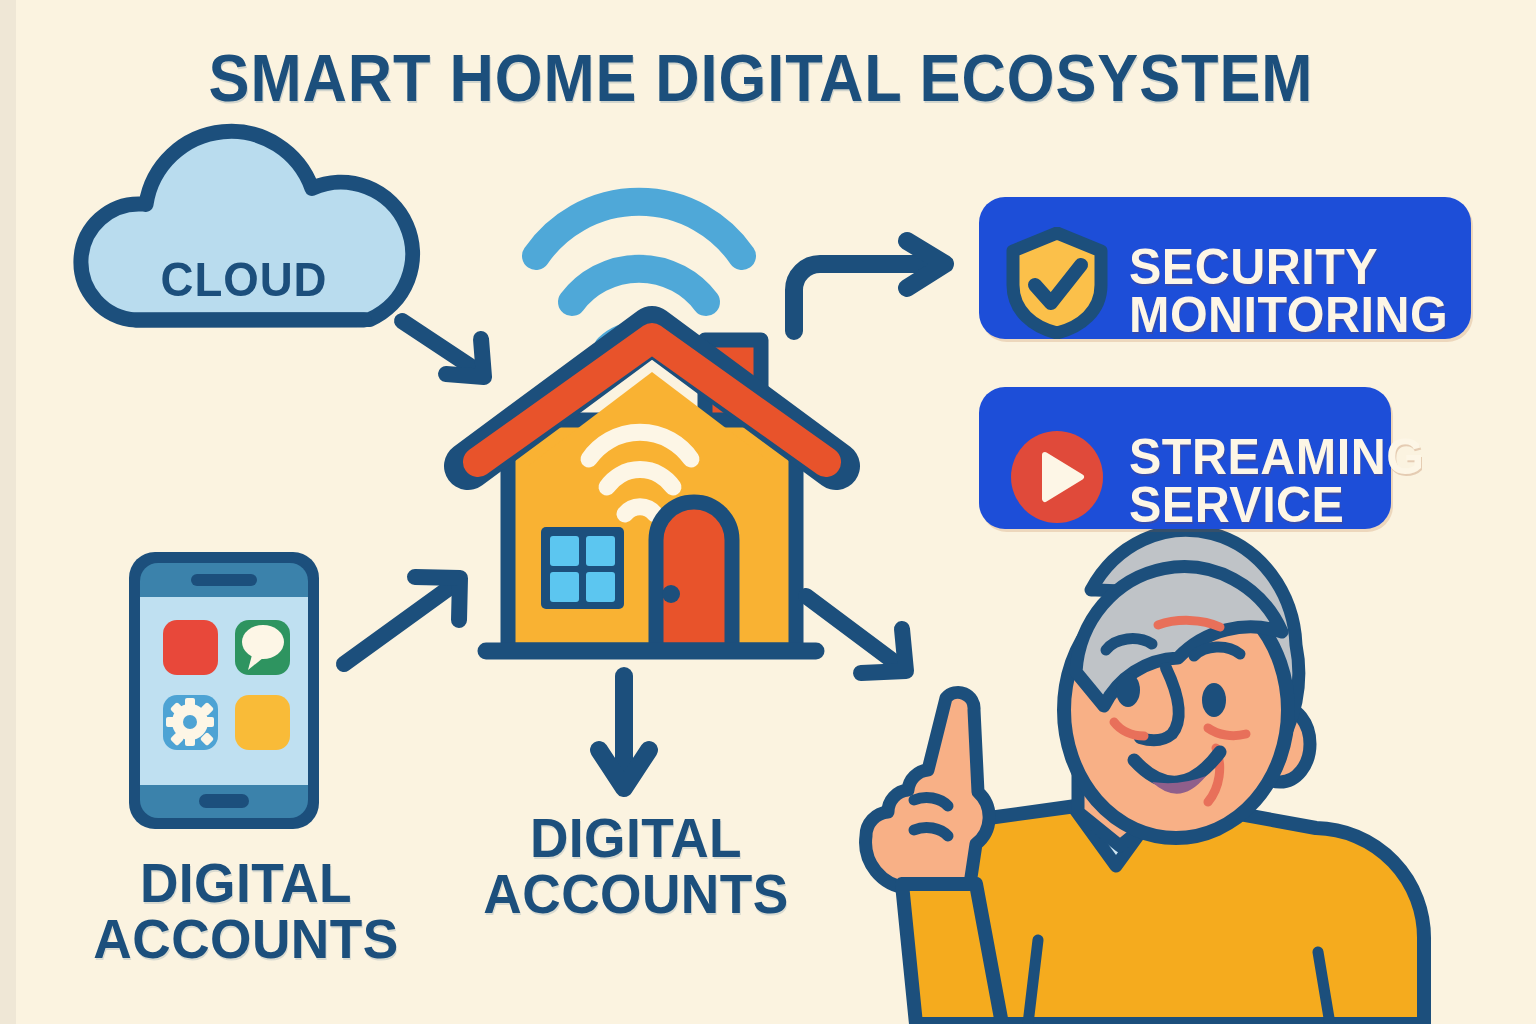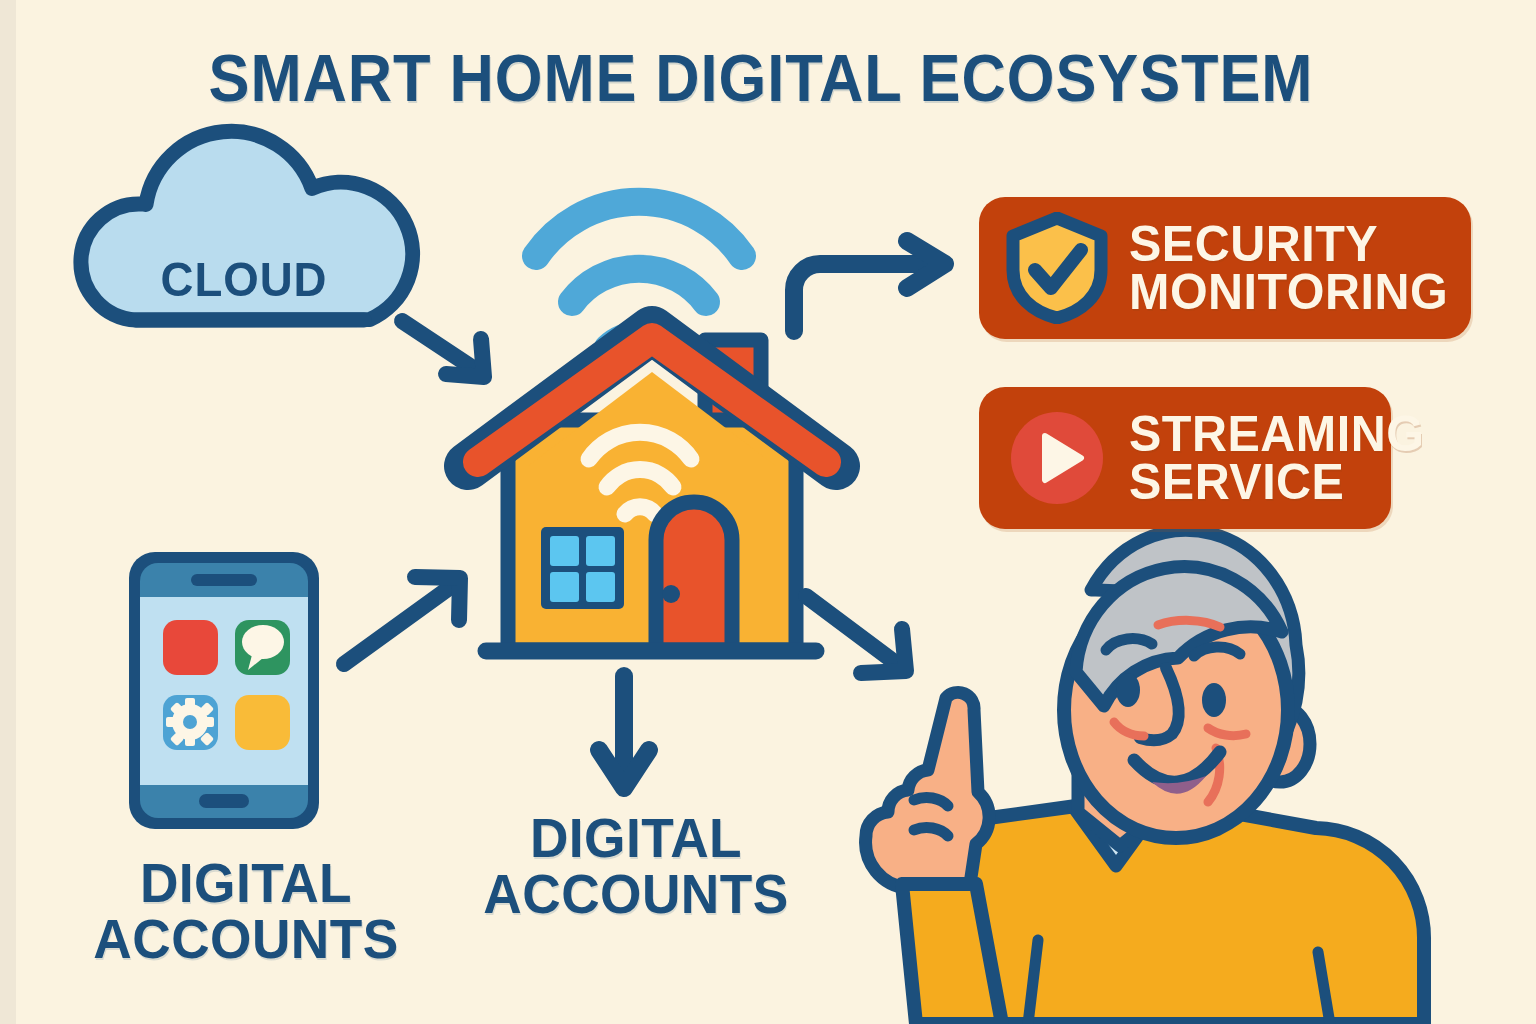--- a/index.html
+++ b/index.html
@@ -57,23 +57,23 @@
     font-weight: bold;
     color: #1c4f7c;
     letter-spacing: 1px;
     transform: scaleX(0.95);
   }
 
   
   .card {
     position: absolute;
     border-radius: 26px;
-    background: #c2410c;
+    background: #1d4ed8;
     display: flex;
-    align-items: center;
+    align-items: flex-end;
     gap: 20px;
     padding: 0 22px 0 26px;
     box-sizing: border-box;
     box-shadow: 2px 3px 0 rgba(180,90,30,0.18);
     cursor: pointer;
   }
   #card-security { left: 963px; top: 197px; width: 492px; height: 142px; }
   #card-streaming { left: 963px; top: 387px; width: 412px; height: 142px; }
   .card-label {
     color: #fdf6e6;

